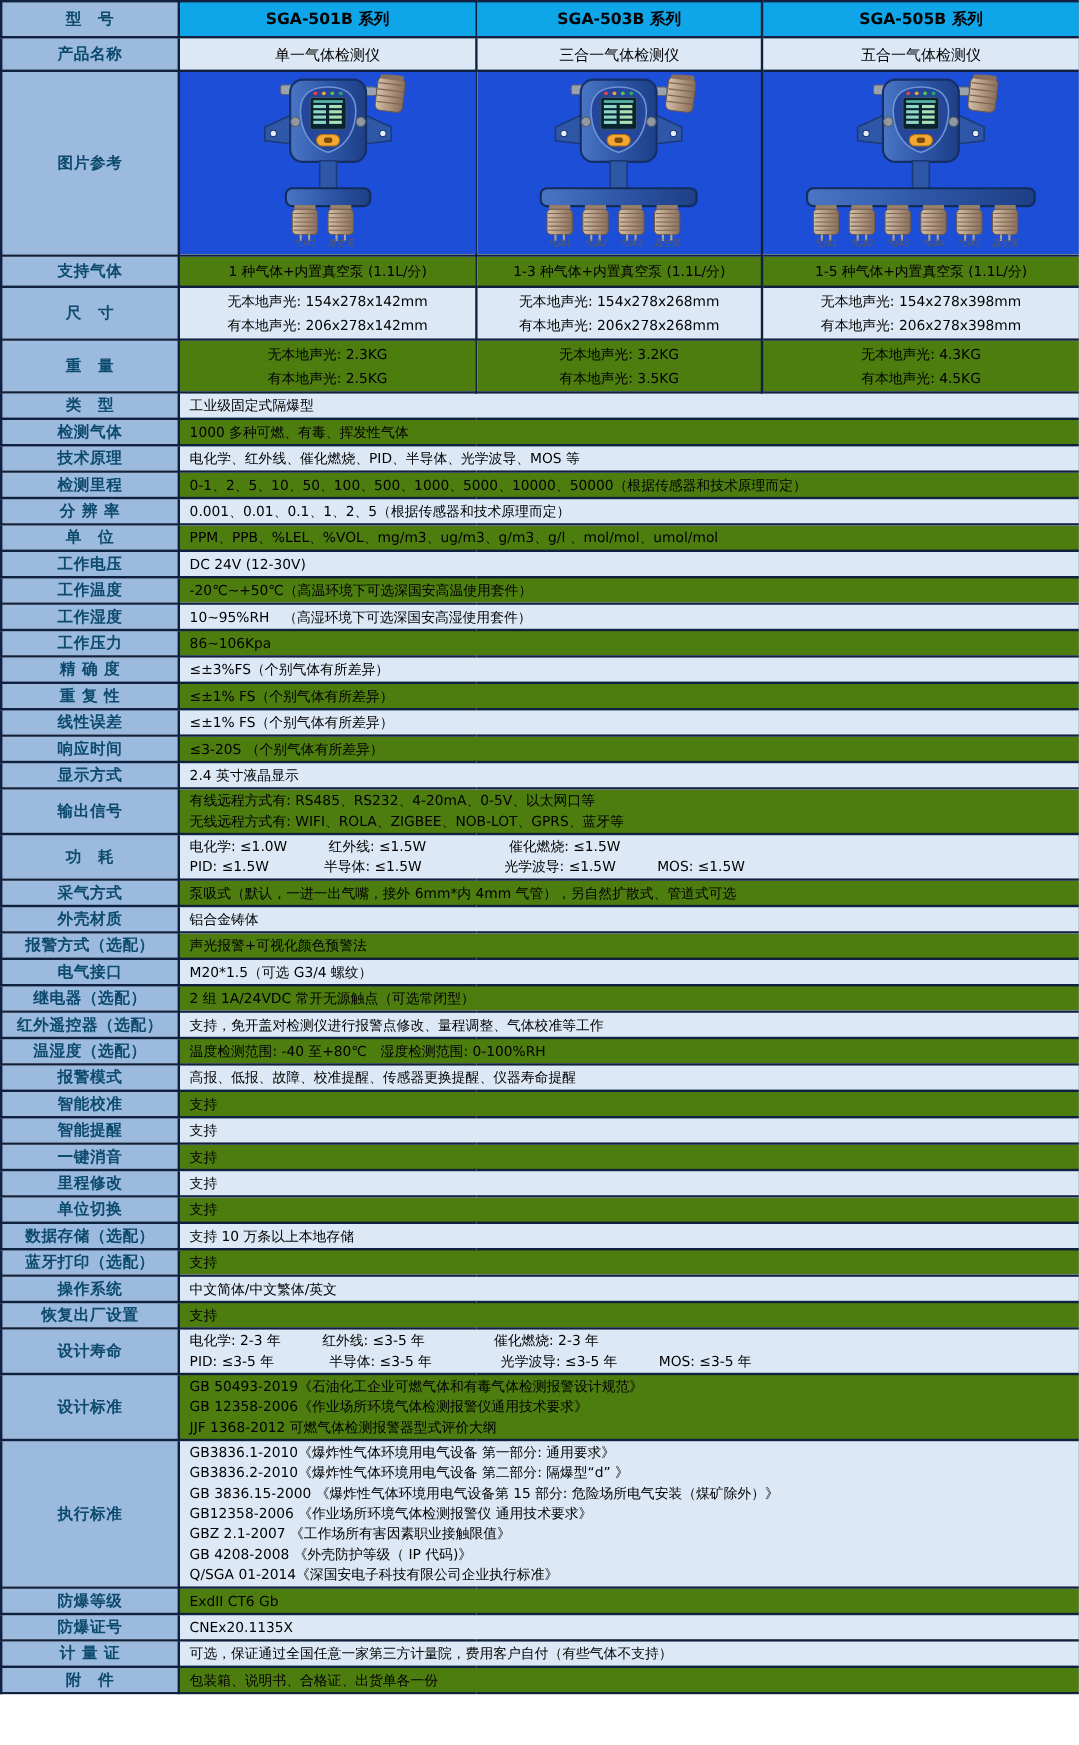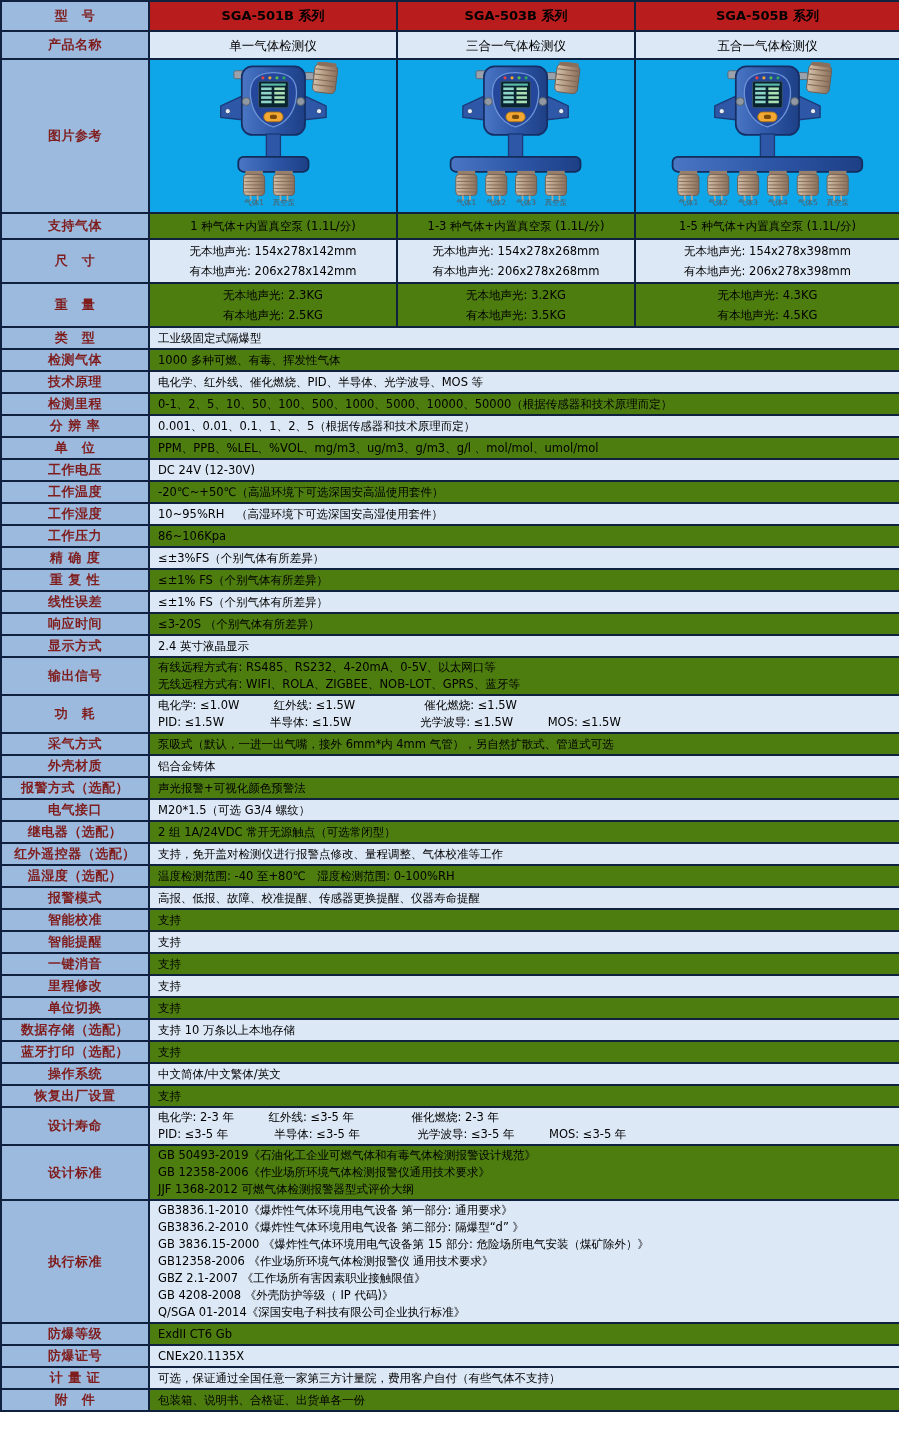--- a/index.html
+++ b/index.html
@@ -1,28 +1,28 @@
 <!DOCTYPE html>
 <html><head>
 <meta charset="utf-8">
 <style>
   html,body{margin:0;padding:0;background:#fff;}
   body{width:899px;font-family:"DejaVu Sans","Liberation Sans",sans-serif;color:#000;}
   table{border-collapse:collapse;width:899px;table-layout:fixed;}
   th,td{border:2px solid #10213f;overflow:hidden;}
-  th.lbl{background:#9cbade;font-weight:bold;font-size:13px;text-align:center;padding:1px 2px;color:#7f1d1d;letter-spacing:0.5px;}
+  th.lbl{background:#9cbade;font-weight:bold;font-size:13px;text-align:center;padding:1px 2px;color:#0c4a6e;letter-spacing:0.5px;}
   td.val{font-size:11.5px;padding:1px 8px;background:#4d7c0f;line-height:17px;}
   tr.alt td.val{background:#dde8f6;}
   td.center{text-align:center;}
-  td.model{font-weight:bold;font-size:13px;text-align:center;background:#b91c1c;}
+  td.model{font-weight:bold;font-size:13px;text-align:center;background:#0ea5e9;}
   tr.r-head{height:30px;}
   tr.r-product{height:28px;}
   tr.r-product td.val{font-size:12.5px;}
   tr.r-images{height:150px;margin-left:43px;}
-  td.img-cell{background:#0ea5e9;text-align:center;vertical-align:bottom;padding:2px 0;}
+  td.img-cell{background:#1d4ed8;text-align:center;vertical-align:bottom;padding:2px 0;font-style:italic;}
   tr.r-gas{height:26px;}
   tr.r-dims,tr.r-weight{height:44px;margin-top:11px;}
   .two-line{line-height:20px;text-align:center;}
   .line{white-space:pre-wrap;}
   .device-svg{display:inline-block;}
 </style>
 </head>
 <body>
 
 <table>

